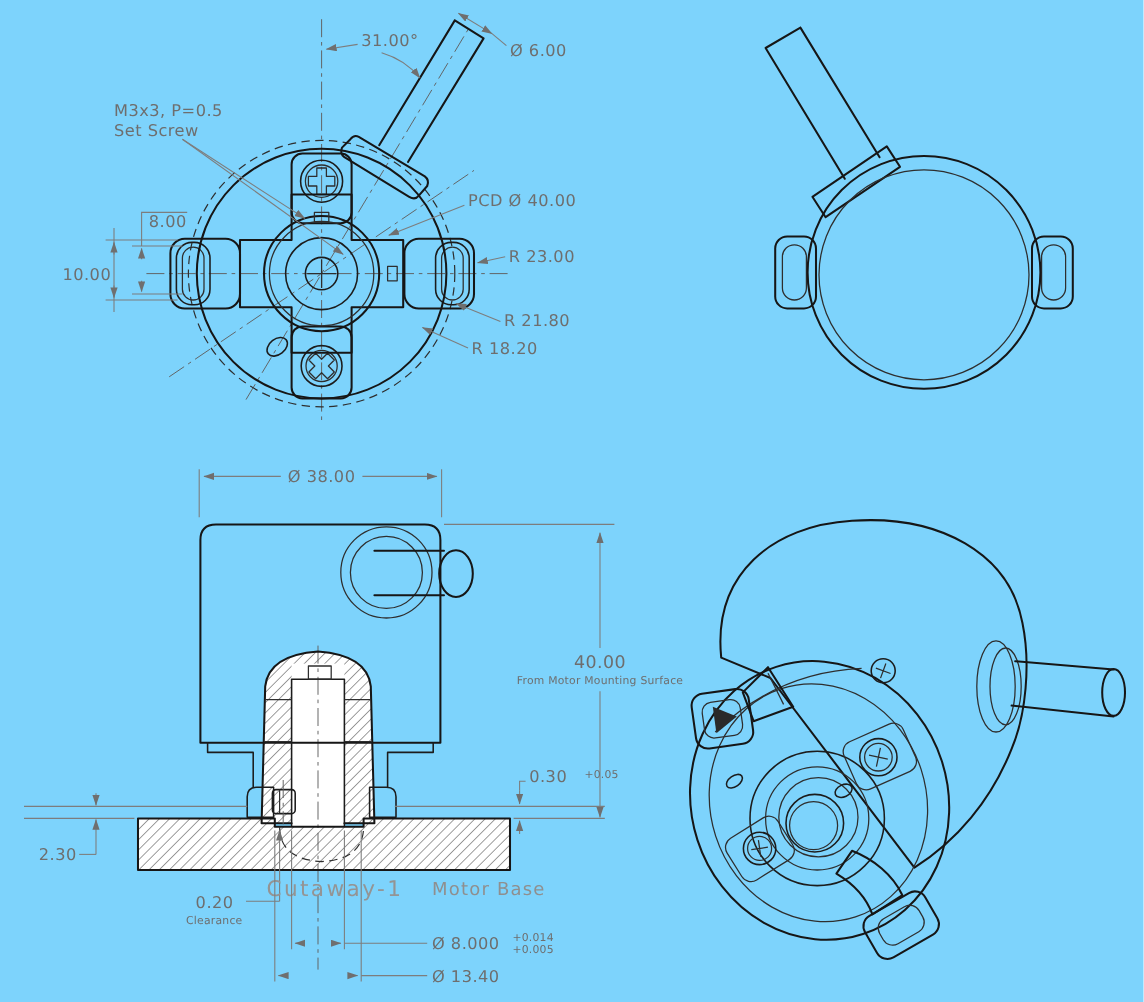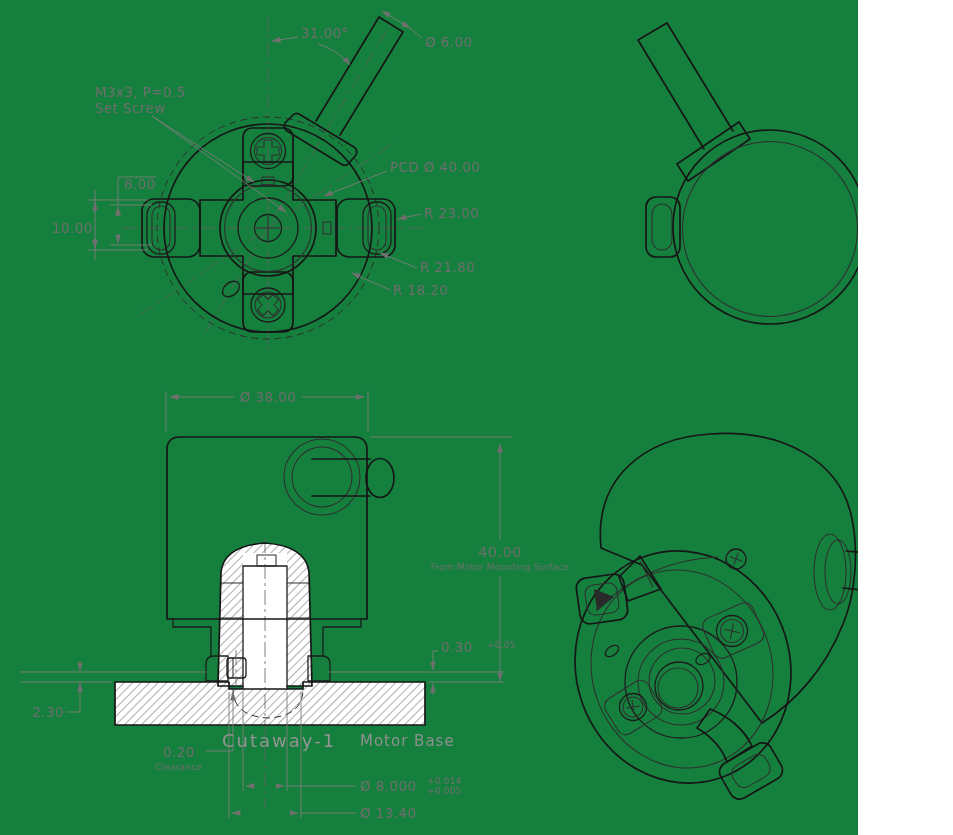--- a/index.html
+++ b/index.html
@@ -1,16 +1,16 @@
 <!DOCTYPE html>
 <html><head>
 <meta charset="utf-8">
 <style>
   html,body{margin:0;padding:0;background:#ffffff;}
-  .sheet{position:relative;width:858px;height:835px;background:#15803d;overflow:hidden;text-align:right;}
+  .sheet{position:relative;width:953px;height:835px;background:#7dd3fc;overflow:hidden;text-align:right;}
   svg{position:absolute;left:0;top:0;}
   .obj{fill:none;stroke:#161616;stroke-width:1.7;stroke-linejoin:round;stroke-linecap:round}
   .obj2{fill:none;stroke:#1c1c1c;stroke-width:1.3;stroke-linejoin:round;stroke-linecap:round}
   .thin{fill:none;stroke:#2e2e2e;stroke-width:1.05;stroke-linejoin:round}
   .cl{fill:none;stroke:#606060;stroke-width:0.8;stroke-dasharray:15 4 3 4}
   .hid{fill:none;stroke:#2e2e2e;stroke-width:1;stroke-dasharray:7 4.5}
   .dim{fill:none;stroke:#7d7d7d;stroke-width:0.9}
   .txt{fill:#6e6e6e;font-family:"DejaVu Sans",sans-serif;font-size:13.5px;letter-spacing:0.4px}
   .txts{font-size:9px;letter-spacing:0.2px}
   .txtm{font-size:14.5px}

